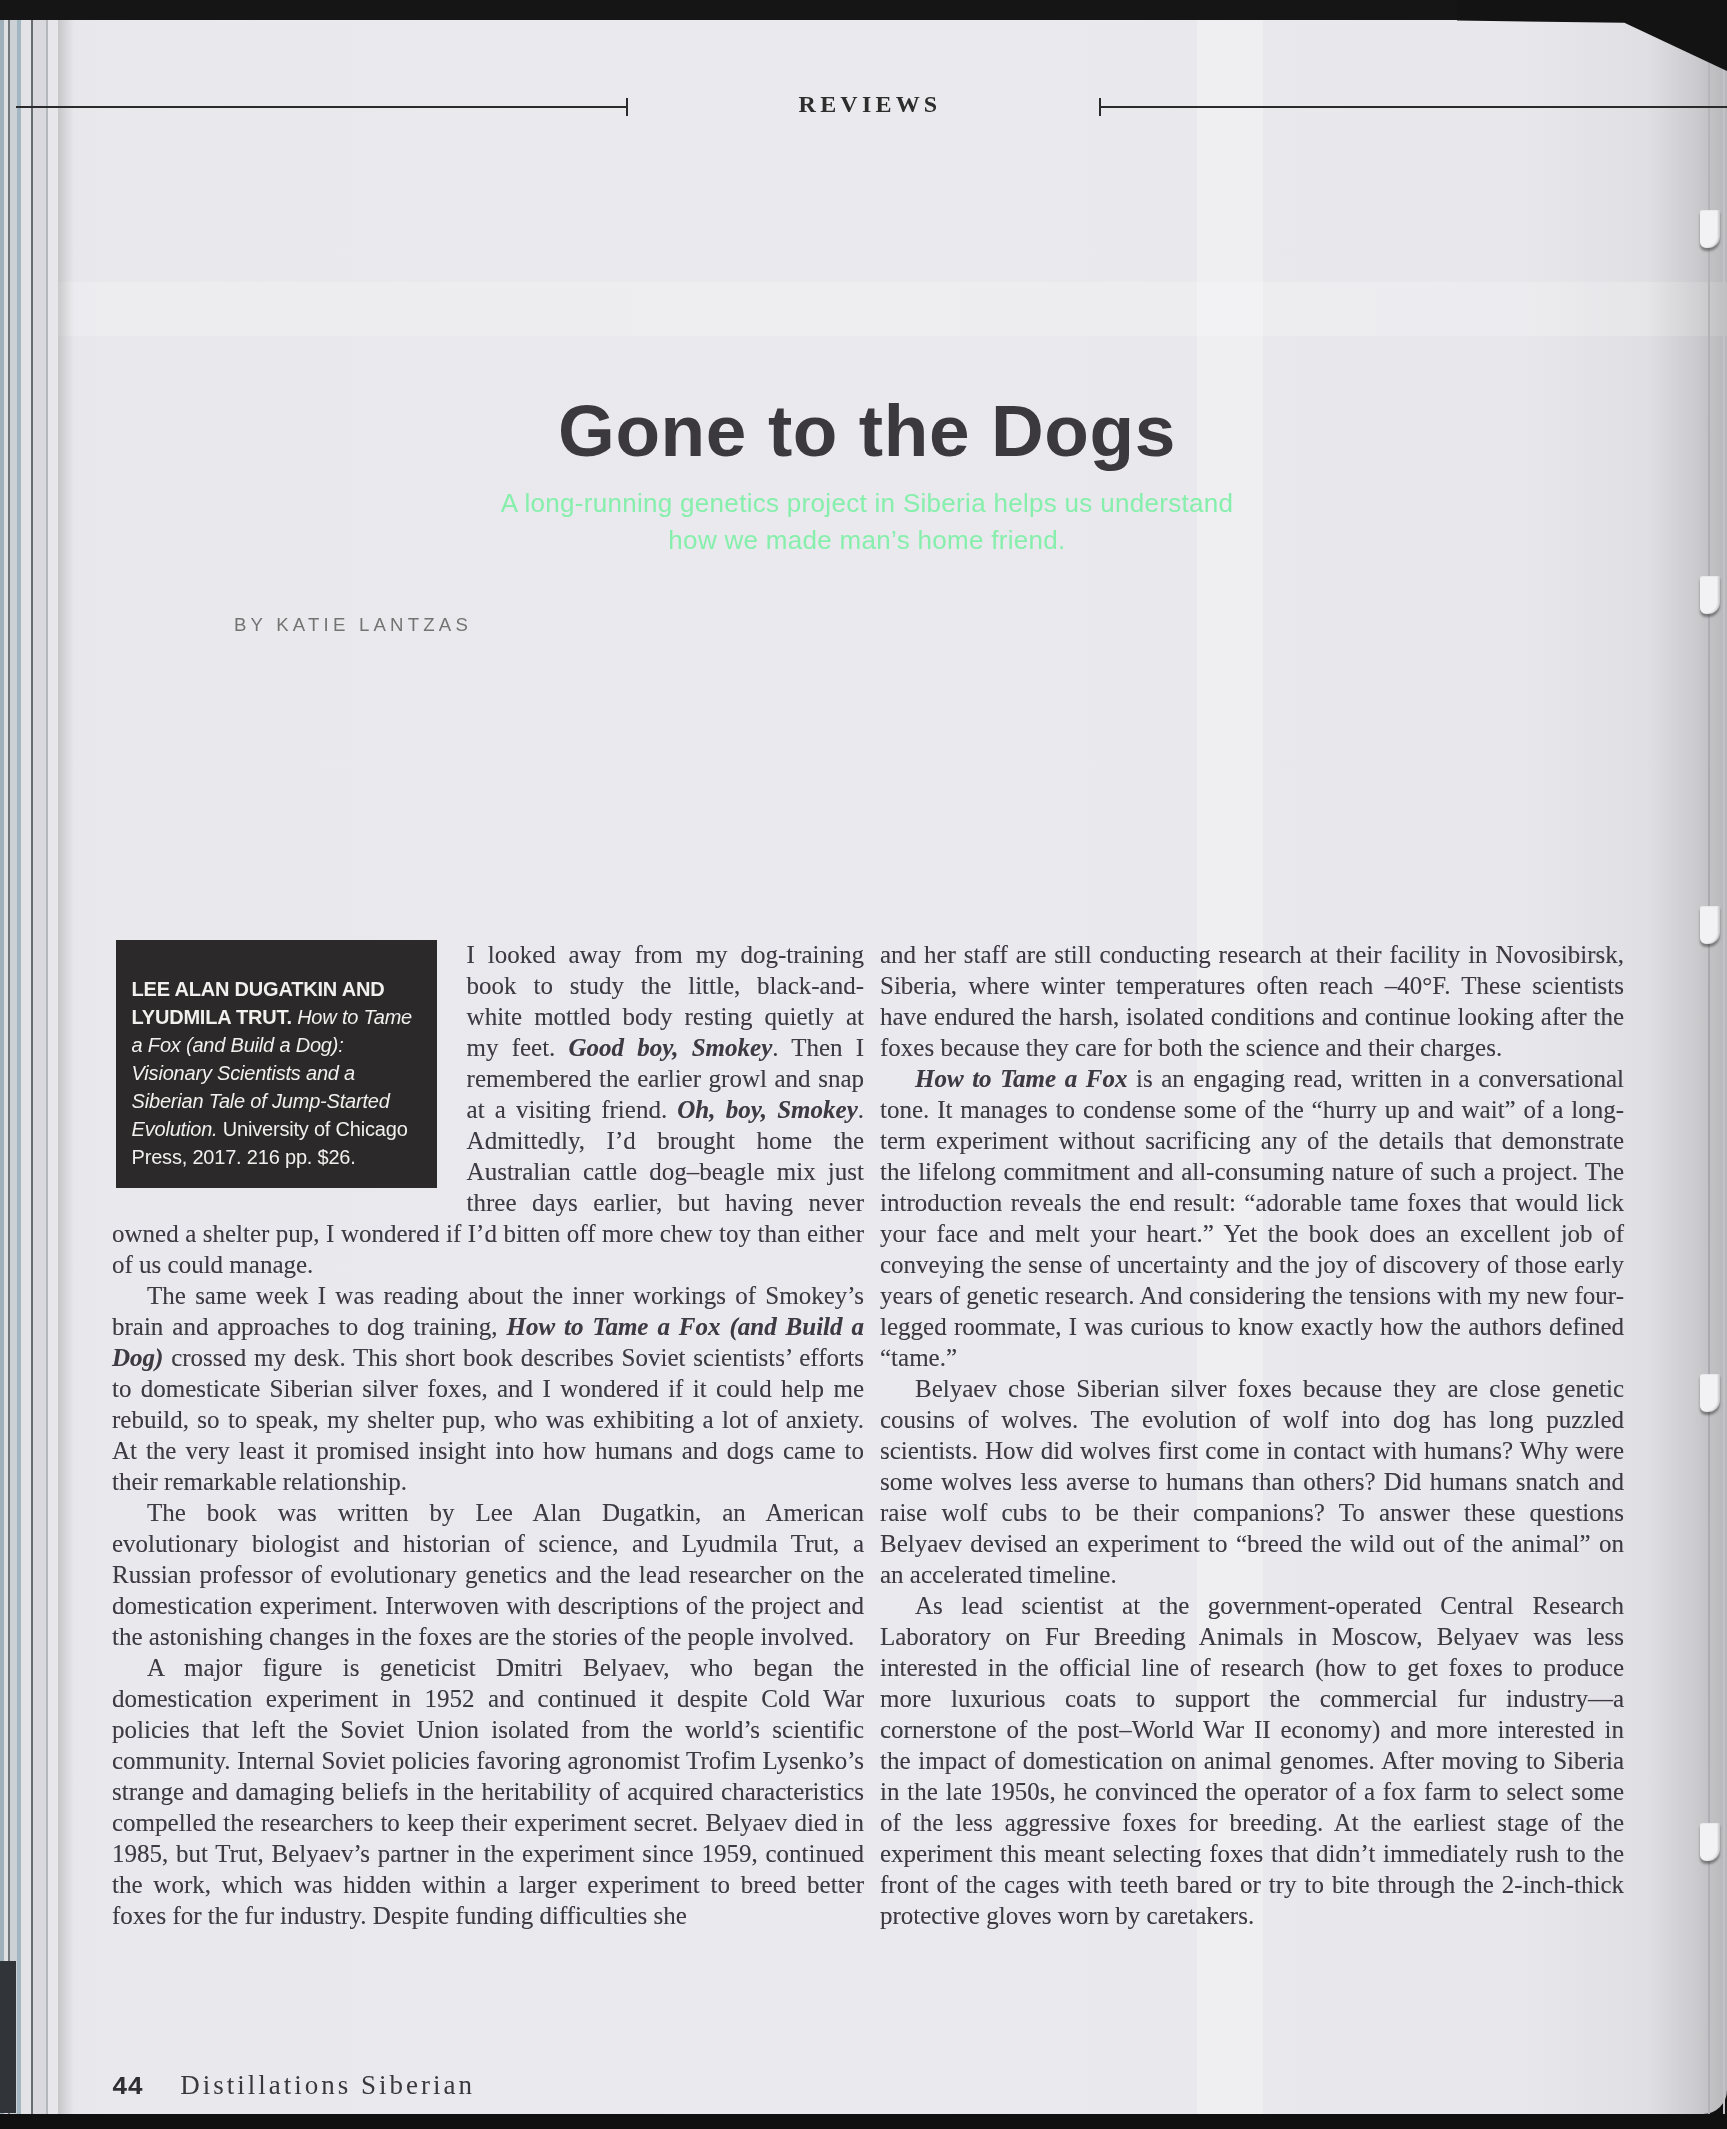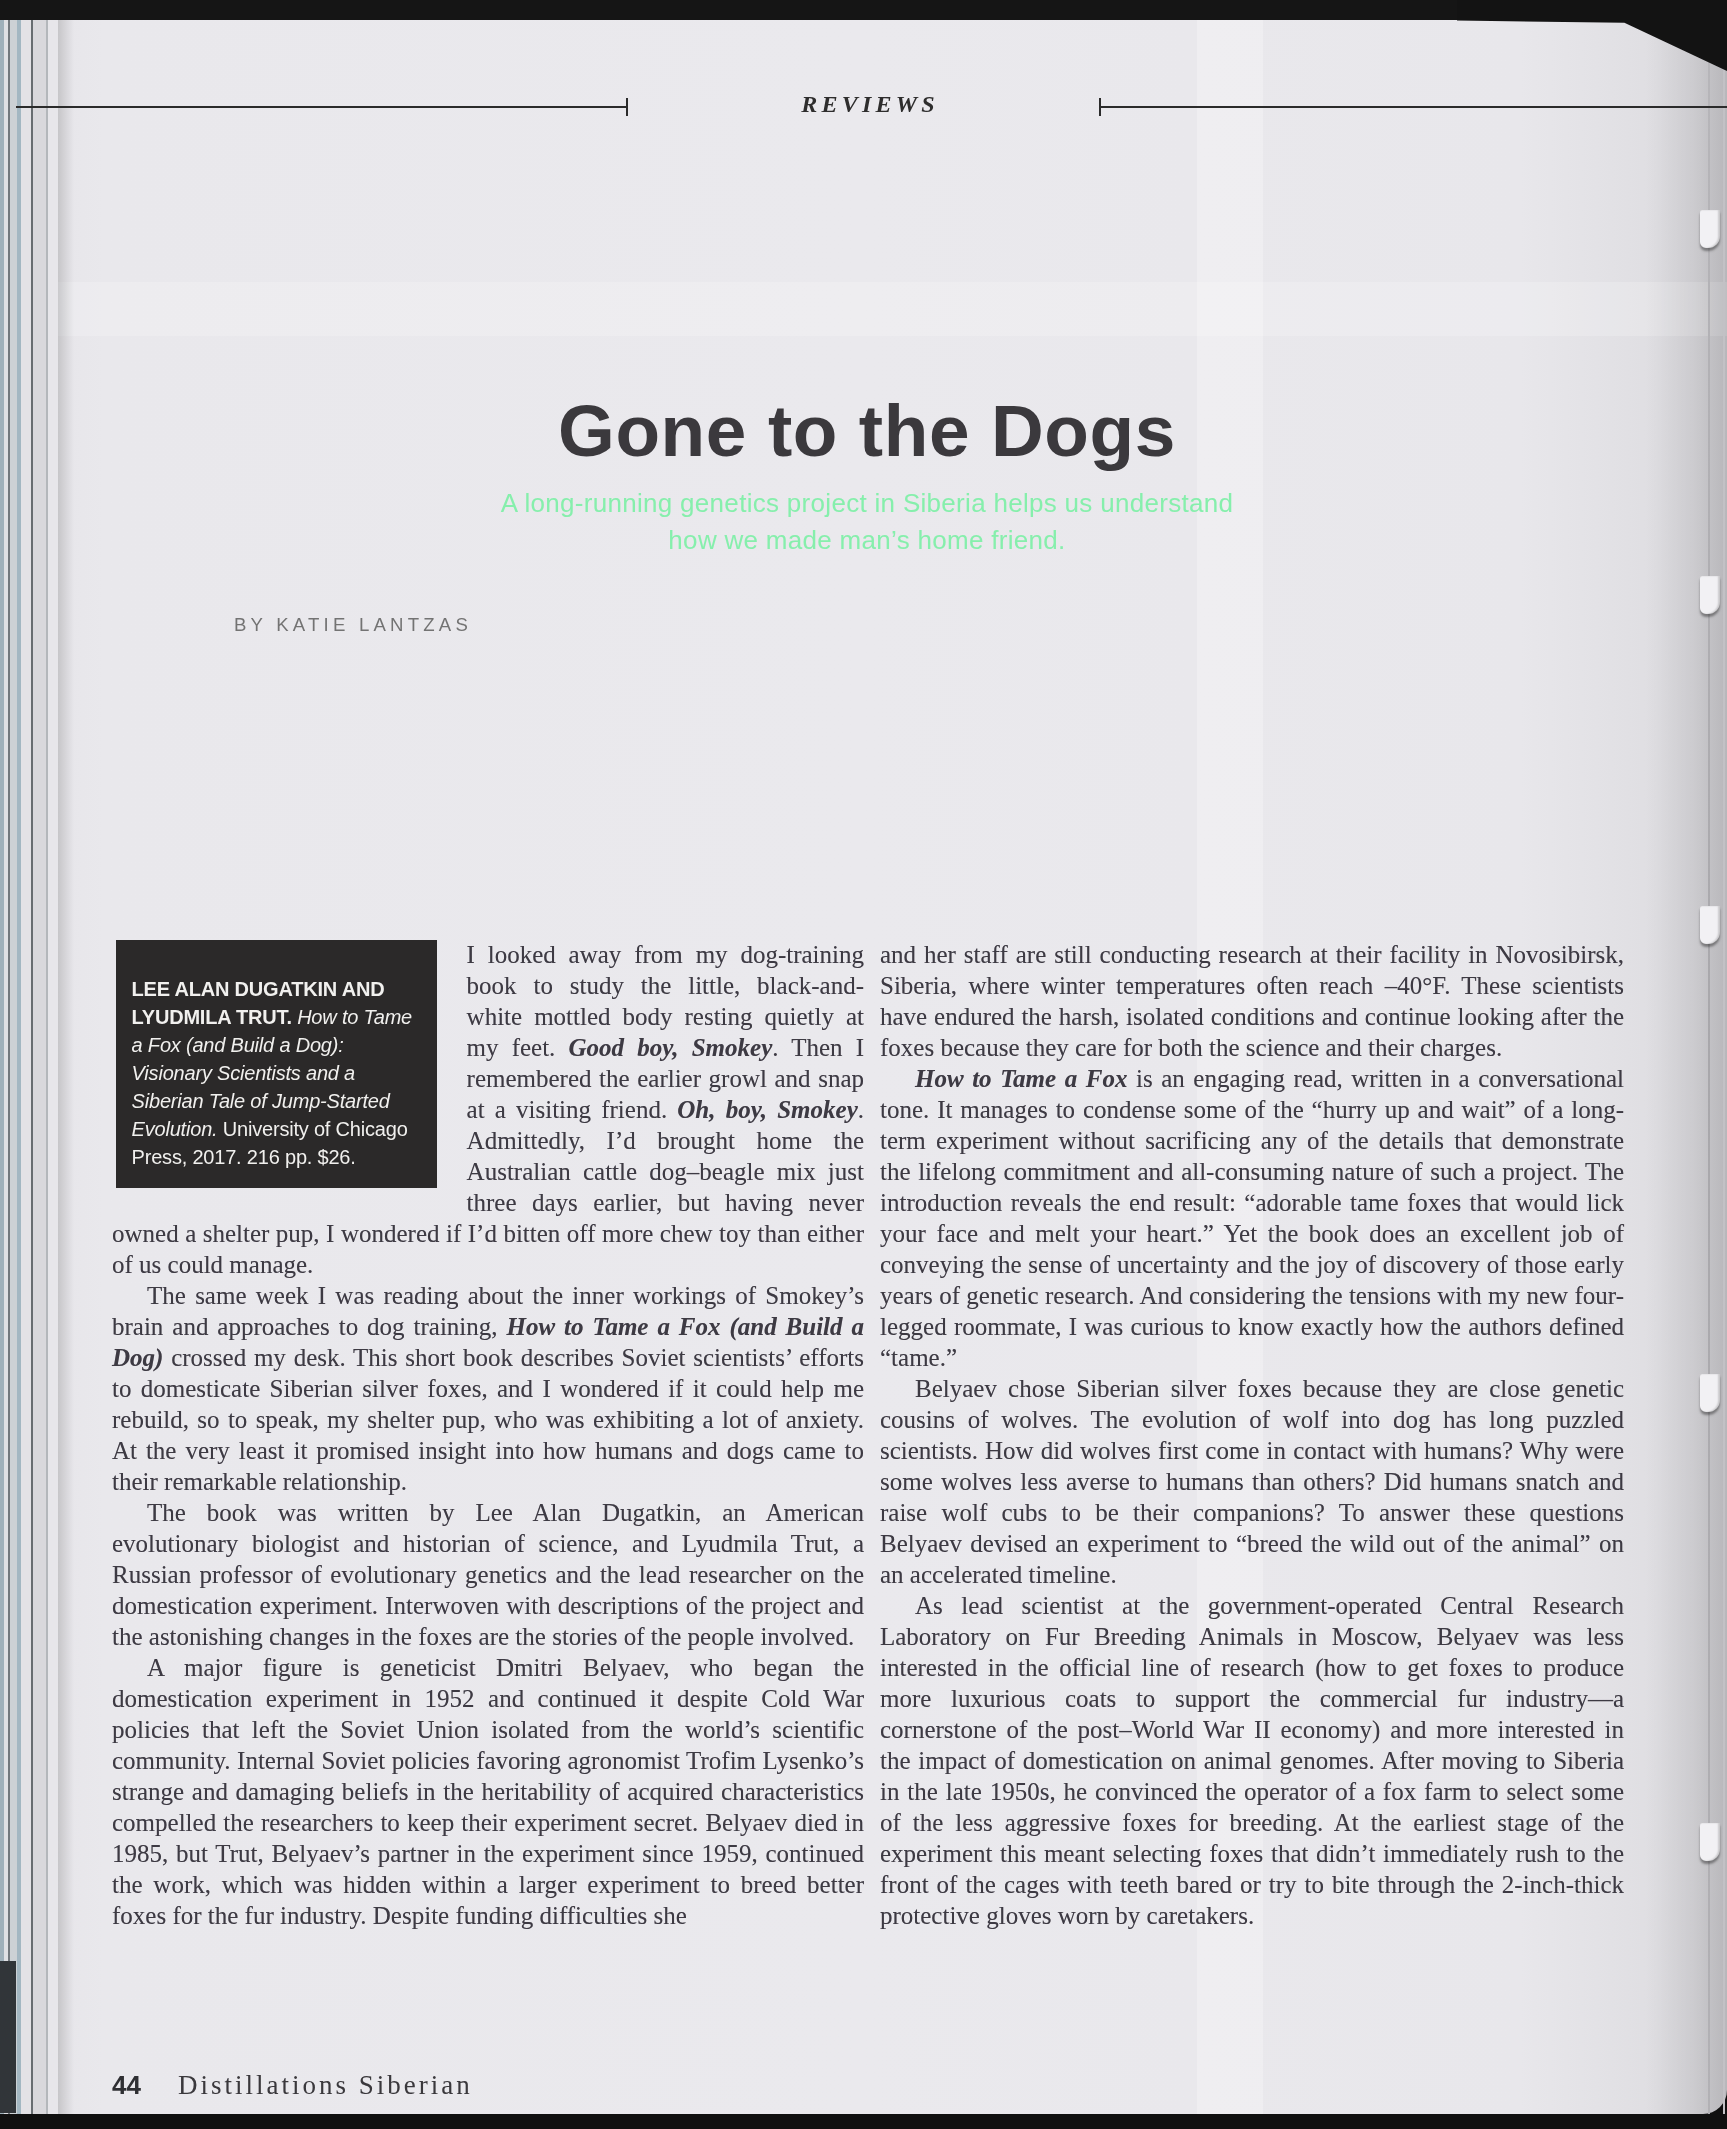--- a/index.html
+++ b/index.html
@@ -41,21 +41,21 @@
   .band-bottom{position:absolute;left:0;top:2114px;width:1727px;height:15.6px;background:#101010;}
 
   
   .rule{position:absolute;top:106px;height:2.4px;background:#2b2b2b;}
   .rule-left{left:15.6px;width:612px;}
   .rule-right{left:1099px;width:629px;}
   .tick{position:absolute;top:98px;width:2.4px;height:18px;background:#2b2b2b;}
   .tick-left{left:626px;}
   .tick-right{left:1099px;}
   .reviews{position:absolute;left:780px;top:91px;width:180px;text-align:center;
-    font-family:"Liberation Serif",serif;font-weight:700;font-size:24px;letter-spacing:4.2px;color:#2e2d2d;font-style:italic;}
+    font-family:"Liberation Serif",serif;font-weight:700;font-size:24px;letter-spacing:4.2px;color:#2e2d2d;}
 
   
   .title{position:absolute;left:234px;top:389px;width:1266px;text-align:center;
     font-family:"Liberation Sans",sans-serif;font-weight:700;font-size:73px;letter-spacing:0.6px;color:#3b393d;}
   .subtitle{position:absolute;left:234px;top:485px;width:1266px;text-align:center;
     font-family:"Liberation Sans",sans-serif;font-weight:400;font-size:26px;line-height:37px;color:#86efac;letter-spacing:0.3px;}
   .byline{position:absolute;left:234px;top:614px;width:1266px;text-align:left;
     font-family:"Liberation Sans",sans-serif;font-weight:400;font-size:18.6px;letter-spacing:4.2px;color:#737373;}
 
   
@@ -70,21 +70,21 @@
   .book-box{float:left;width:321px;height:248px;margin:1.2px 30px 4.8px 3.6px;background:#2b2929;
     box-sizing:border-box;padding:35px 24px 0 16px;overflow:hidden;
     font-family:"Liberation Sans",sans-serif;font-size:20px;line-height:28px;color:#f1f0ee;
     letter-spacing:-0.2px;}
   .book-box strong{font-weight:700;}
   .book-box em{font-style:italic;font-weight:400;}
   .book-box span{font-weight:400;}
 
   
   .footer{position:absolute;left:112px;top:2070px;display:flex;align-items:baseline;}
-  .pnum{font-family:Liberation Sans, sans-serif;font-weight:700;font-size:26px;color:#2f2f33;}
+  .pnum{font-family:Liberation Mono, monospace;font-weight:700;font-size:26px;color:#2f2f33;}
   .mag{margin-left:37px;font-family:"Liberation Serif",serif;font-weight:400;font-size:27px;
     letter-spacing:3px;color:#3a383c;}
 </style>
 </head>
 <body>
 
 <div id="screenshot">
 
   <div class="page"></div>
   <div class="scan-streak-h"></div>

